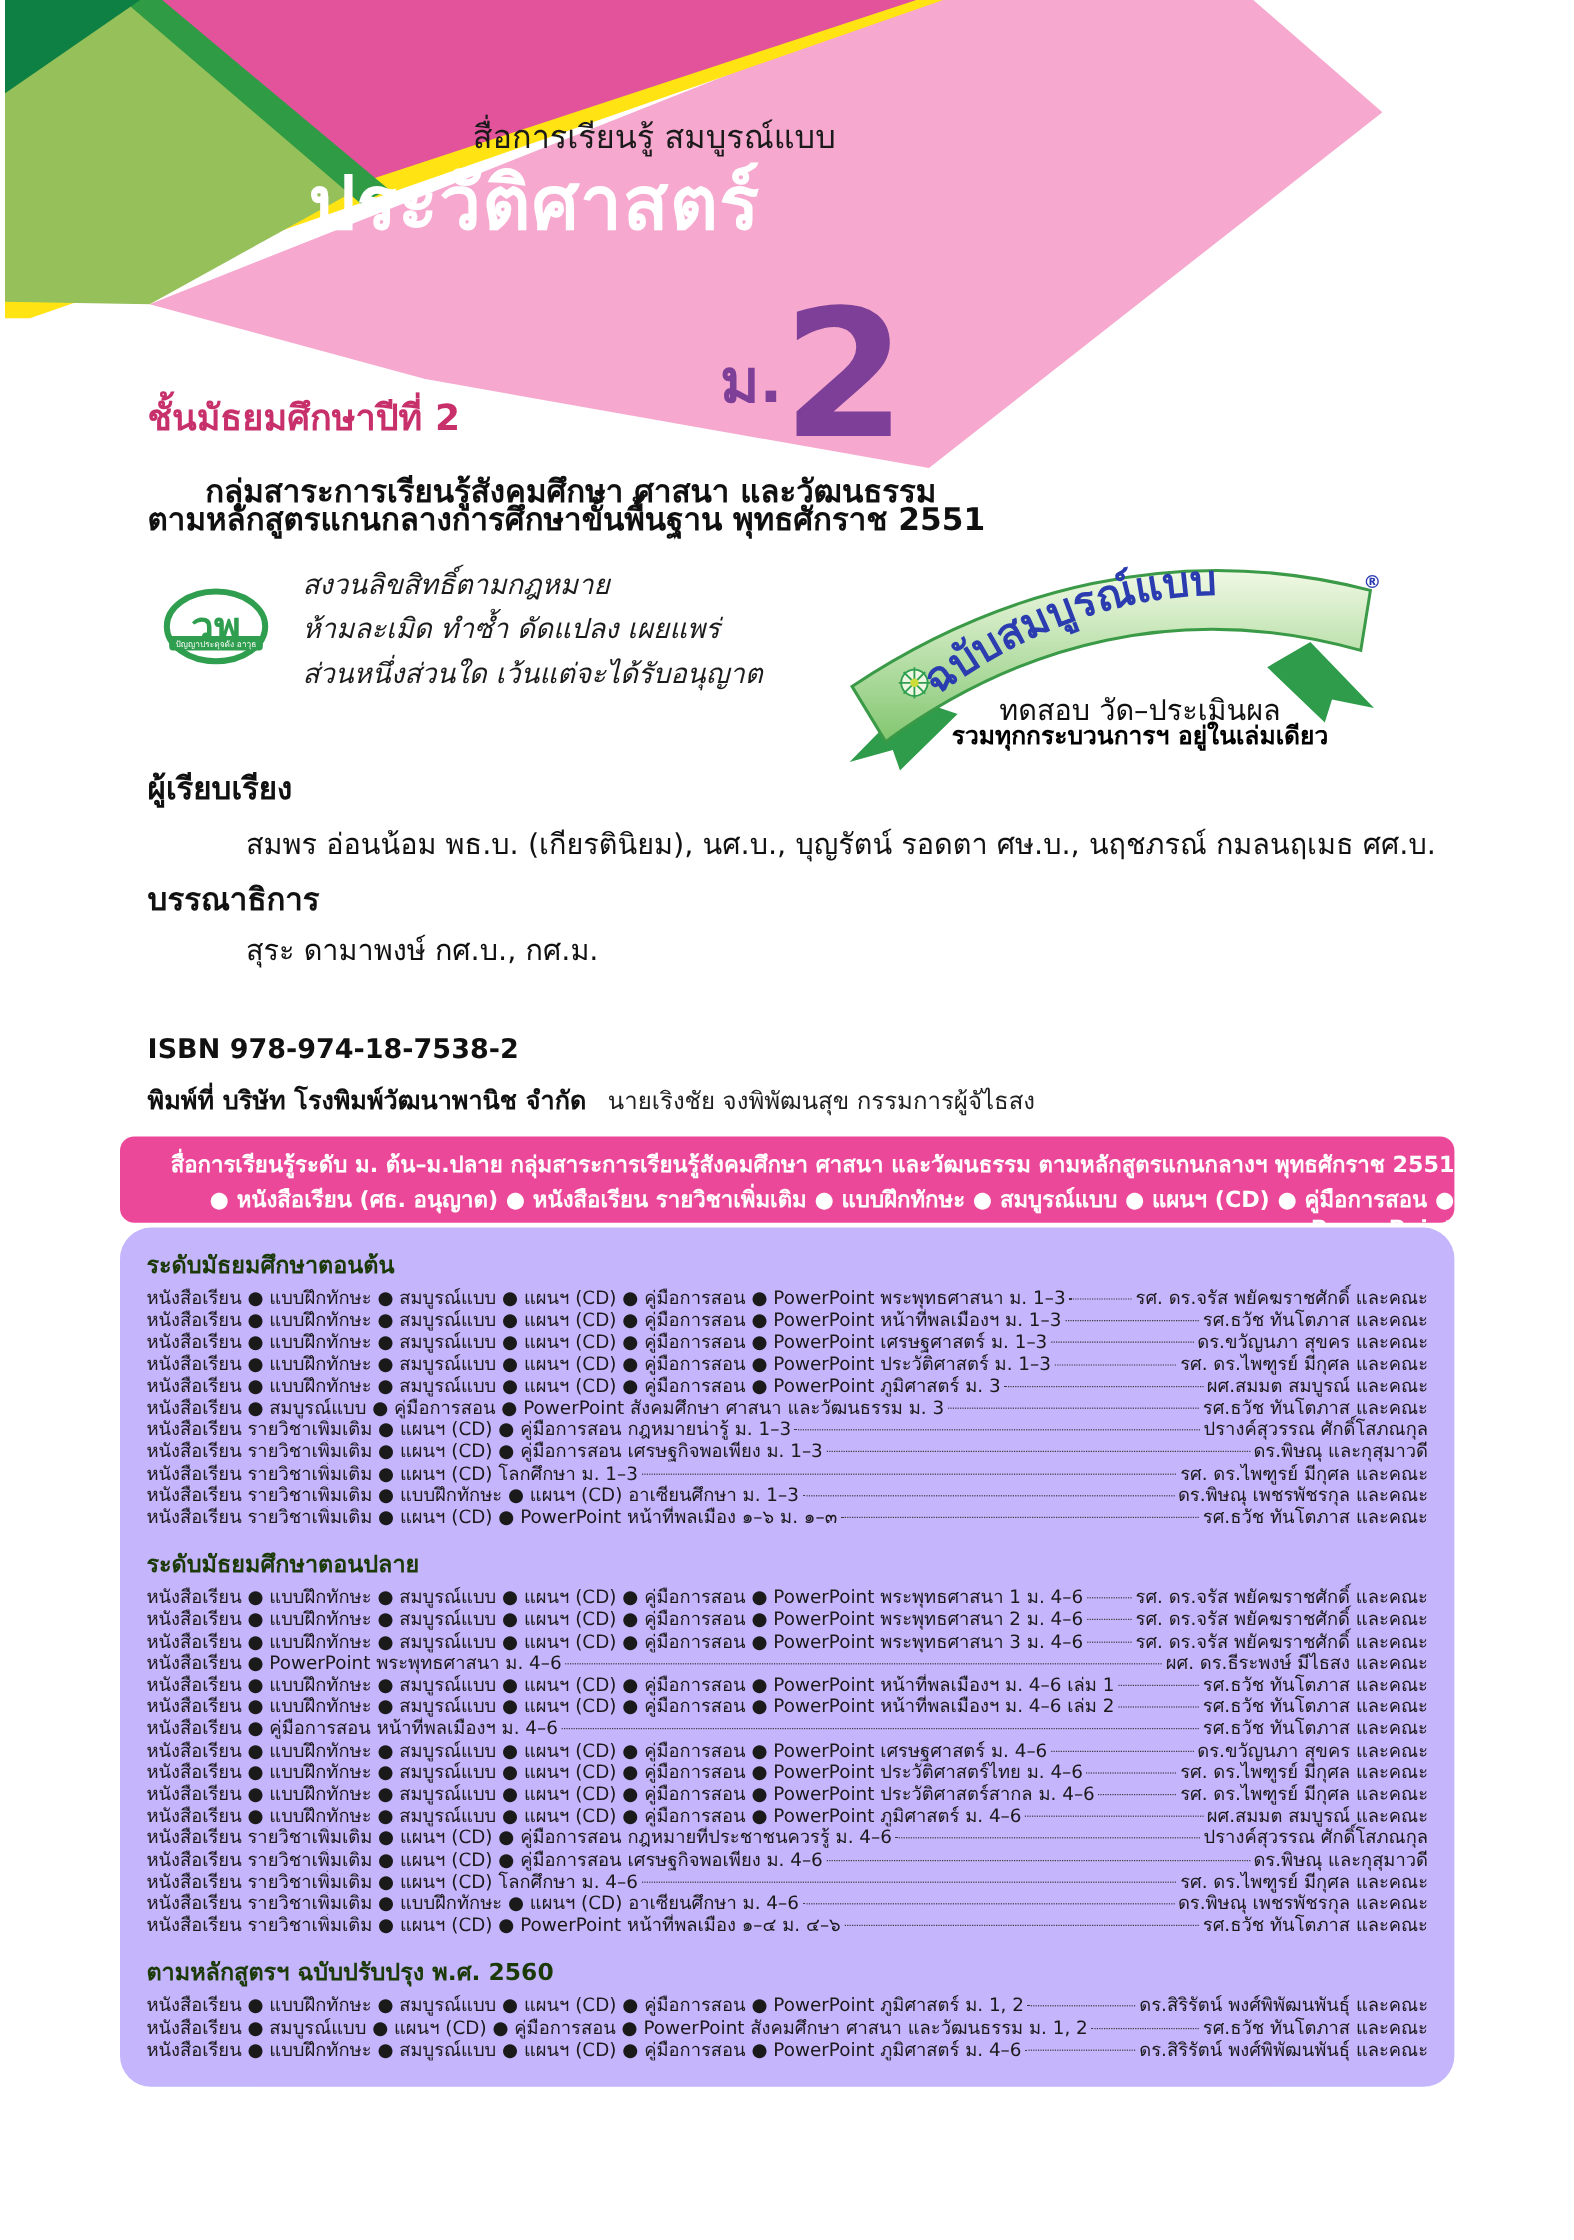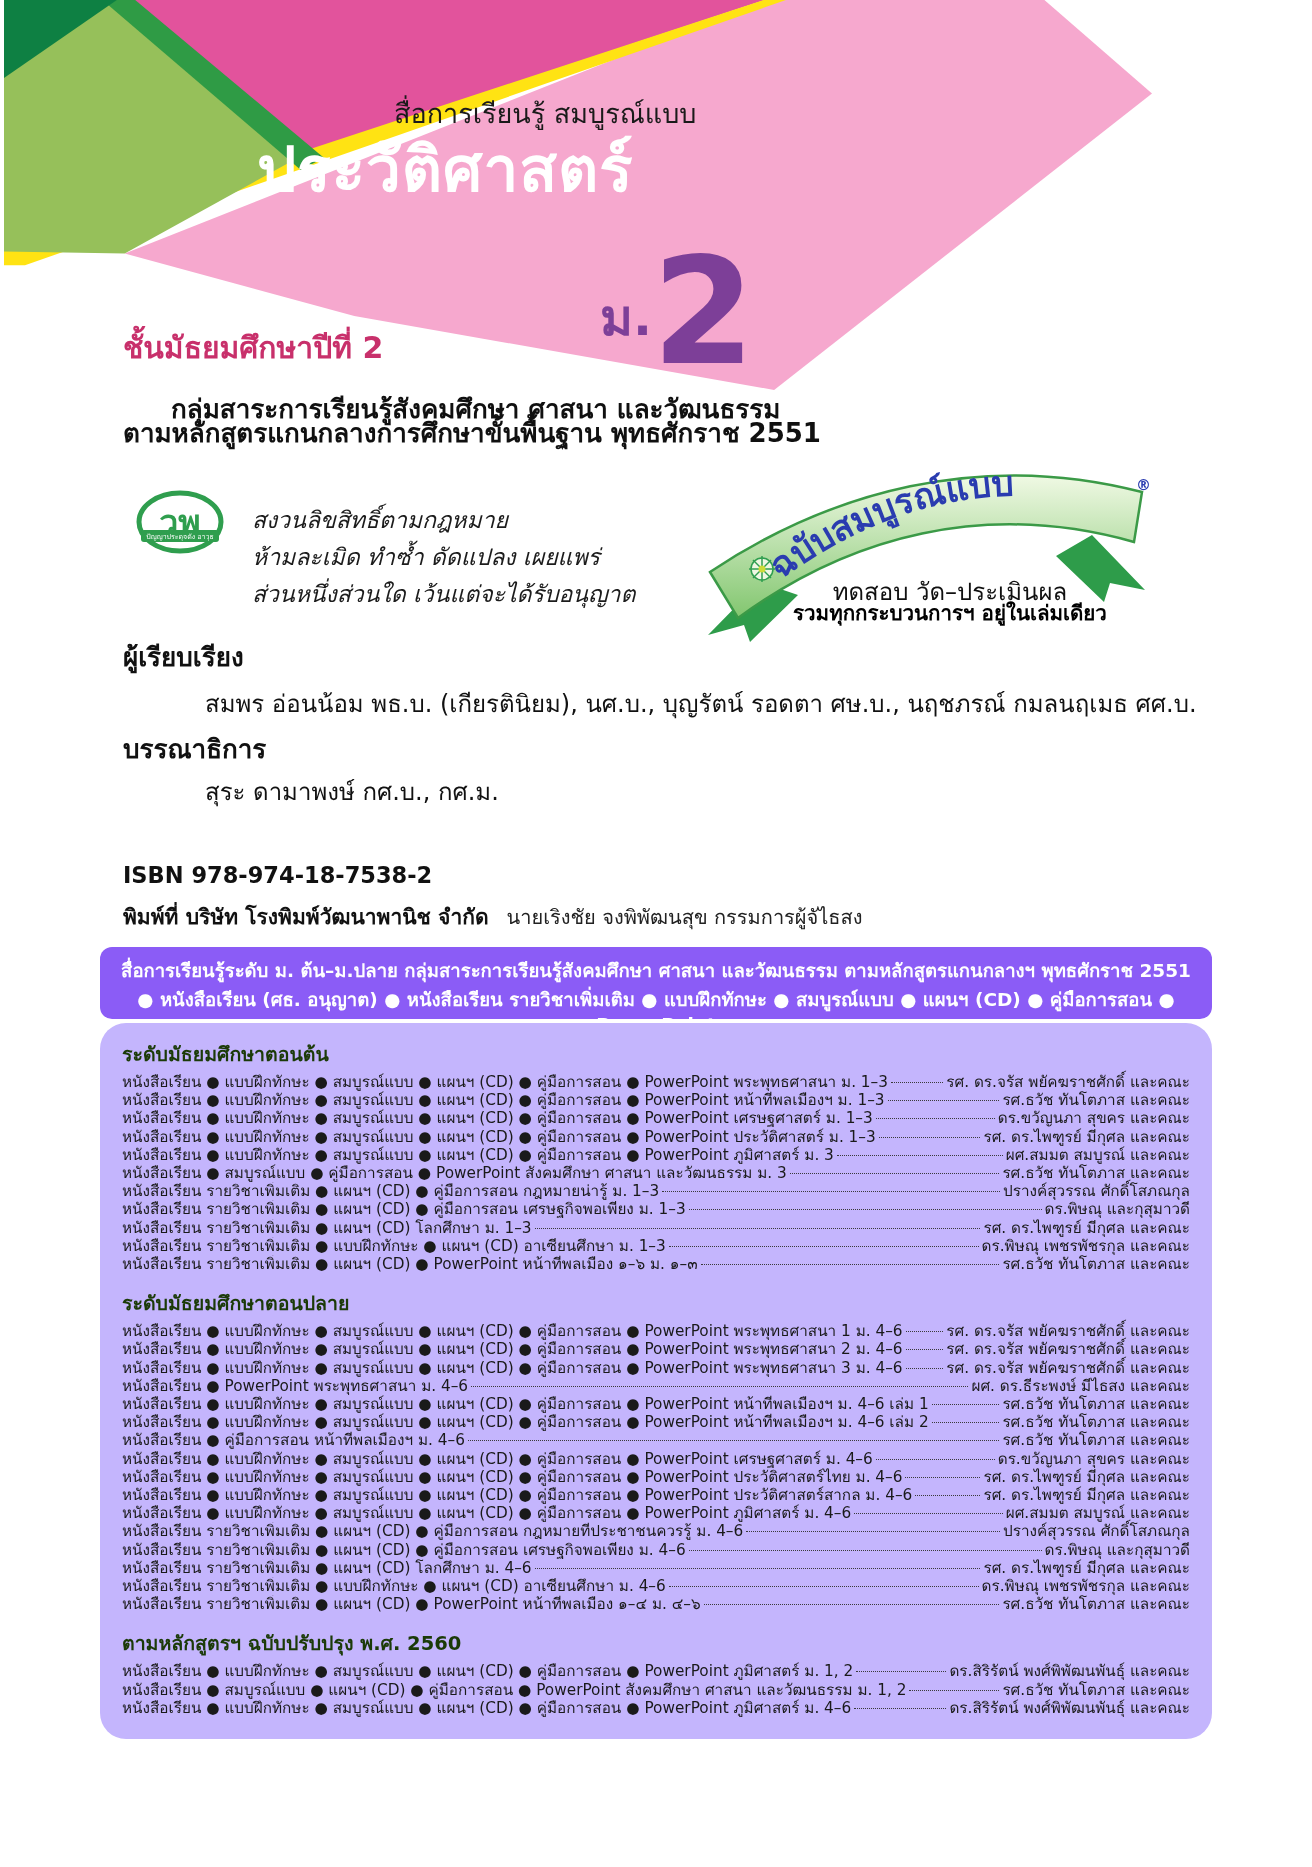--- a/index.html
+++ b/index.html
@@ -16,40 +16,40 @@
   .shape-emerald{background:#0e8043;clip-path:polygon(0% 0%,8.6% 0%,0% 20%);}
   .series-label{position:absolute;left:390px;top:92px;font-size:27px;font-weight:500;color:#1a1a1a;}
   .cover-title{position:absolute;left:253px;top:120px;font-size:62px;font-weight:bold;color:#ffffff;letter-spacing:1px;text-align:center;}
   .level-prefix{position:absolute;left:596px;top:293px;font-size:50px;font-weight:bold;color:#7d3f98;line-height:1;}
   .level-number{position:absolute;left:648px;top:238px;font-size:148px;font-weight:bold;color:#7d3f98;line-height:1;}
   .grade-heading{position:absolute;left:123px;top:324px;font-size:30px;font-weight:bold;color:#c8306b;}
   .subject-line{position:absolute;left:123px;top:388px;font-size:26px;font-weight:bold;color:#101010;margin-left:48px;}
   .curriculum-line{position:absolute;left:123px;top:412px;font-size:26px;font-weight:bold;color:#101010;}
   
   .logo{position:absolute;left:136px;top:490px;}
-  .copyright{position:absolute;left:252px;top:470px;font-size:23px;font-style:italic;line-height:37px;color:#1c1c1c;margin-top:32px;}
+  .copyright{position:absolute;left:252px;top:470px;font-size:23px;font-style:italic;line-height:37px;color:#1c1c1c;}
   
   .badge{position:absolute;left:700px;top:432px;width:450px;height:215px;}
   .badge svg{position:absolute;left:0;top:0;}
   .badge-line{position:absolute;left:60px;width:380px;text-align:center;}
   .badge-line1{top:110px;font-size:22px;font-weight:bold;color:#157a33;}
   .badge-line2{top:140px;font-size:24px;color:#101010;}
   .badge-line3{top:164px;font-size:20.5px;font-weight:bold;color:#000;}
   
   .credits-heading1{position:absolute;left:123px;top:636px;font-size:26px;font-weight:bold;}
   .credits-names1{position:absolute;left:205px;top:684px;font-size:24px;}
   .credits-heading2{position:absolute;left:123px;top:728px;font-size:26px;font-weight:bold;}
   .credits-names2{position:absolute;left:205px;top:772px;font-size:24px;}
   
   .isbn{position:absolute;left:123px;top:862px;font-size:22.5px;font-weight:bold;}
   .printer{position:absolute;left:123px;top:900px;font-size:20px;}
   .printer b{font-size:21px;}
   .printer .mgr{margin-left:18px;font-weight:normal;color:#222;}
   
-  .banner{position:absolute;left:100px;top:947px;width:1112px;height:72px;background:#8b5cf6;border-radius:12px;color:#fff;text-align:center;}
+  .banner{position:absolute;left:100px;top:947px;width:1112px;height:72px;background:#ec4899;border-radius:12px;color:#fff;text-align:right;}
   .banner-line1{position:absolute;left:0;right:0;top:9px;font-size:18.5px;font-weight:600;}
   .banner-line2{position:absolute;left:0;right:0;top:38px;font-size:18.5px;font-weight:600;}
   
   .catalog{position:absolute;left:100px;top:1023px;width:1112px;min-height:712px;background:#c4b5fd;border-radius:26px;
            box-sizing:border-box;padding:16px 22px 22px 22px;}
   .cat-heading{font-size:19.5px;font-weight:bold;color:#1b3a08;margin:0 0 3px 0;}
   .cat-row + .cat-heading{margin-top:15px;}
   .cat-row{display:flex;align-items:baseline;font-size:15.3px;line-height:18.2px;color:#1a1a1a;}
   .cat-item{flex:0 1 auto;white-space:nowrap;overflow:hidden;}
   .leader{flex:1 1 8px;min-width:8px;border-bottom:1.6px dotted #3a3a3a;margin:0 3px;transform:translateY(-4px);}

